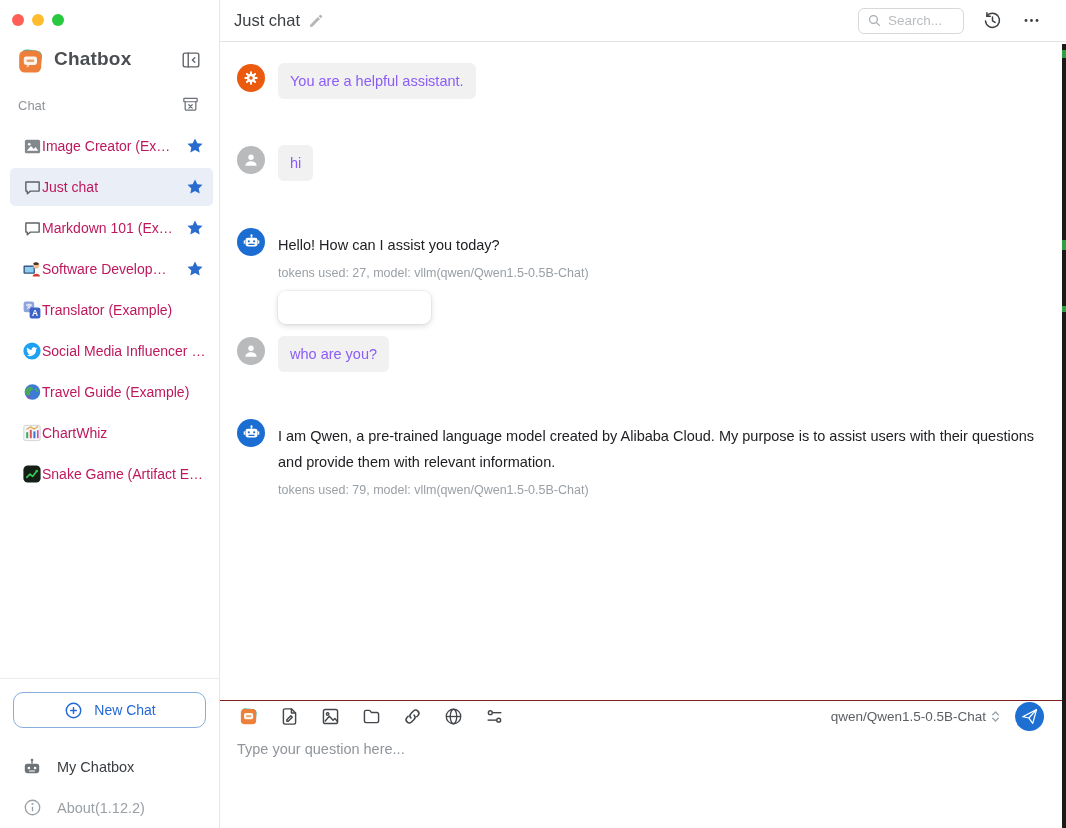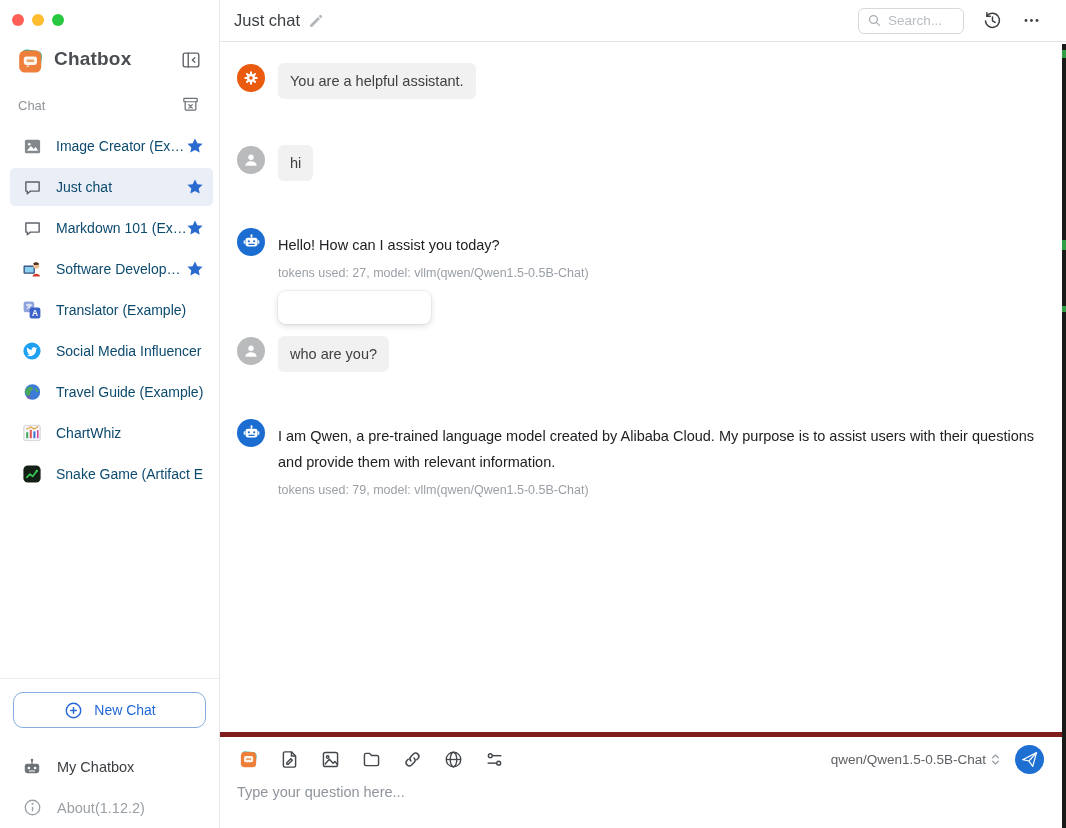--- a/index.html
+++ b/index.html
@@ -22,21 +22,21 @@
   .logo-row .collapse { margin-left:auto; width:24px; height:24px; display:flex; align-items:center; justify-content:center; cursor:pointer; }
 
   .section-row { display:flex; align-items:center; padding:20px 18px 2px 18px; }
   .section-row .section-label { font-size:13px; color:#90949a; }
   .section-row .archive { margin-left:auto; width:20px; height:20px; }
 
   .chat-list { flex:1; padding:10px 6px 0 10px; overflow:hidden; }
   .sidebar-item { height:38px; margin-bottom:3px; display:flex; align-items:center; padding:0 9px 0 12px; border-radius:5px; cursor:pointer; }
   .sidebar-item.selected { background:#e9eef7; }
   .si-icon { width:20px; height:20px; display:flex; align-items:center; justify-content:center; flex:none; }
-  .si-label { font-size:14px; color:#0c4a6e; margin-left:14px; white-space:nowrap; overflow:hidden; }
+  .si-label { font-size:14px; color:#be185d; white-space:nowrap; overflow:hidden; }
   .si-star { margin-left:auto; width:18px; height:18px; flex:none; }
 
   .sidebar-bottom { border-top:1px solid #ebedef; padding:13px 13px 0 13px; }
   .side-btn { width:100%; height:36px; margin-bottom:10px; background:#fff; border:1px solid #85aede; border-radius:10px;
     display:flex; align-items:center; justify-content:center; gap:11px; color:#2368d6; font-size:14px; cursor:pointer; }
   .bottom-rows { padding:8px 0 0 0; }
   .bottom-row { height:41px; display:flex; align-items:center; padding-left:9px; cursor:pointer; }
   .br-icon { width:20px; height:20px; display:flex; align-items:center; justify-content:center; }
   .br-label { margin-left:15px; font-size:14.5px; color:#3a3e42; }
   .bottom-row.muted .br-label { color:#9ba0a5; }
@@ -55,29 +55,29 @@
   
   .chat-area { flex:1; overflow:hidden; padding:21px 20px 0 17px; }
   .msg { display:flex; margin-bottom:46px; }
   .msg.tight { margin-bottom:12px; }
   .avatar { width:28px; height:28px; border-radius:50%; flex:none; margin-right:13px; margin-top:1px;
     display:flex; align-items:center; justify-content:center; }
   .avatar.system { background:#ea5b0f; }
   .avatar.user { background:#b9babc; }
   .avatar.assistant { background:#1c6dd2; }
   .msg-body { min-width:0; max-width:775px; }
-  .bubble { display:inline-block; background:#f1f1f2; border-radius:6px; padding:9px 12px; font-size:14.5px; color:#404040; line-height:1.25; }
+  .bubble { display:inline-block; background:#f1f1f2; border-radius:6px; padding:9px 12px; font-size:14.5px; color:#8b5cf6; line-height:1.25; }
   .plain { padding-top:6px; font-size:14.5px; color:#202124; line-height:1.78; }
   .meta { margin-top:7px; font-size:12.5px; color:#9aa0a6; }
   .msg-toolbar { margin-top:11px; display:inline-flex; align-items:center; gap:17px; background:#fff; border-radius:8px;
     padding:7px 13px; box-shadow:0 0 0 1px rgba(0,0,0,.04), 0 2px 6px rgba(0,0,0,.14); }
   .tb-icon { width:19px; height:19px; display:flex; align-items:center; justify-content:center; cursor:pointer; }
 
   
-  .composer { border-top:5px solid #7f1d1d; height:96px; padding:7px 22px 0 17px; }
+  .composer { border-top:1px solid #7f1d1d; height:128px; padding:0 22px 0 17px; }
   .composer-toolbar { display:flex; align-items:center; height:30px; }
   .ct-icons { display:flex; align-items:center; gap:19px; }
   .ct-icon { width:22px; height:22px; display:flex; align-items:center; justify-content:center; cursor:pointer; }
   .ct-right { margin-left:auto; display:flex; align-items:center; gap:12px; }
   .model-select { display:flex; align-items:center; gap:2px; font-size:13.5px; color:#5c6064; cursor:pointer; }
   .send-btn { width:29px; height:29px; border-radius:50%; background:#1d6fd2; border:none; display:flex; align-items:center; justify-content:center; cursor:pointer; }
   .composer-input { margin-top:10px; width:100%; height:70px; border:none; outline:none; resize:none; font-size:14.5px; color:#202124; font-family:inherit; }
   .composer-input::placeholder { color:#8f959b; }
 </style>
 </head>

